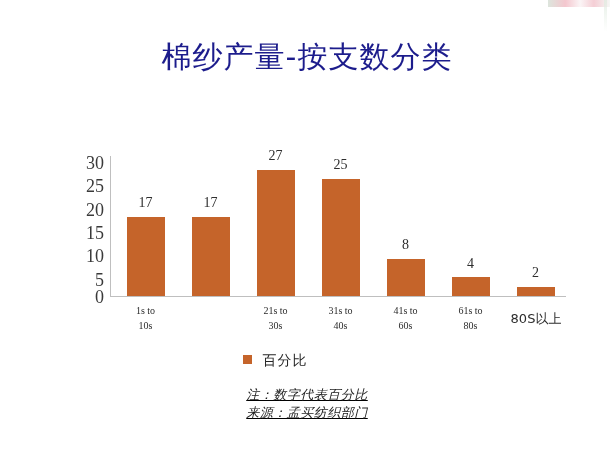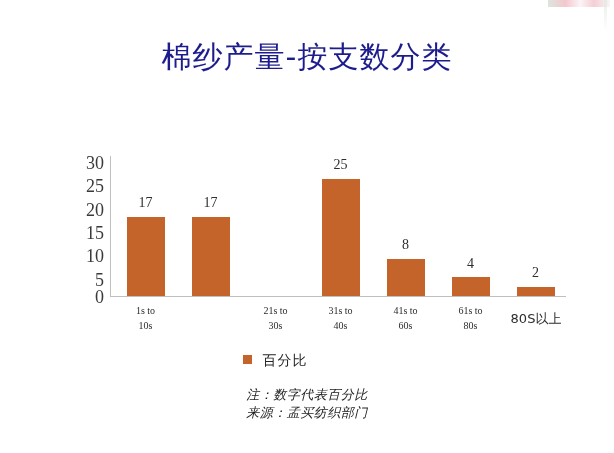--- a/index.html
+++ b/index.html
@@ -191,20 +191,21 @@
     letter-spacing: 1px;
   }
 
   
   .notes {
     position: absolute;
     left: 0;
     top: 386px;
     width: 614px;
     text-align: center;
+    text-decoration: underline;
   }
   .note-line {
     font-family: "DejaVu Sans", "Liberation Sans", sans-serif;
     font-style: italic;
     font-size: 13px;
     line-height: 18px;
     color: #1e1e1e;
     letter-spacing: 0.5px;
     white-space: nowrap;
   }
@@ -235,20 +236,24 @@
 
     <div class="bars">
       <div class="bar-slot" style="left:3px;">
         <div class="bar-value" style="bottom:86px;">17</div>
         <div class="bar" style="height:79.3px;"></div>
       </div>
       <div class="bar-slot" style="left:68px;">
         <div class="bar-value" style="bottom:86px;">17</div>
         <div class="bar" style="height:79.3px;"></div>
       </div>
+      <div class="bar-slot" style="left:133px;">
+        <div class="bar-value" style="bottom:133px;">27</div>
+        <div class="bar" style="height:126px;"></div>
+      </div>
       <div class="bar-slot" style="left:198px;">
         <div class="bar-value" style="bottom:124px;">25</div>
         <div class="bar" style="height:116.7px;"></div>
       </div>
       <div class="bar-slot" style="left:263px;">
         <div class="bar-value" style="bottom:44px;">8</div>
         <div class="bar" style="height:37.3px;"></div>
       </div>
       <div class="bar-slot" style="left:328px;">
         <div class="bar-value" style="bottom:25px;">4</div>

